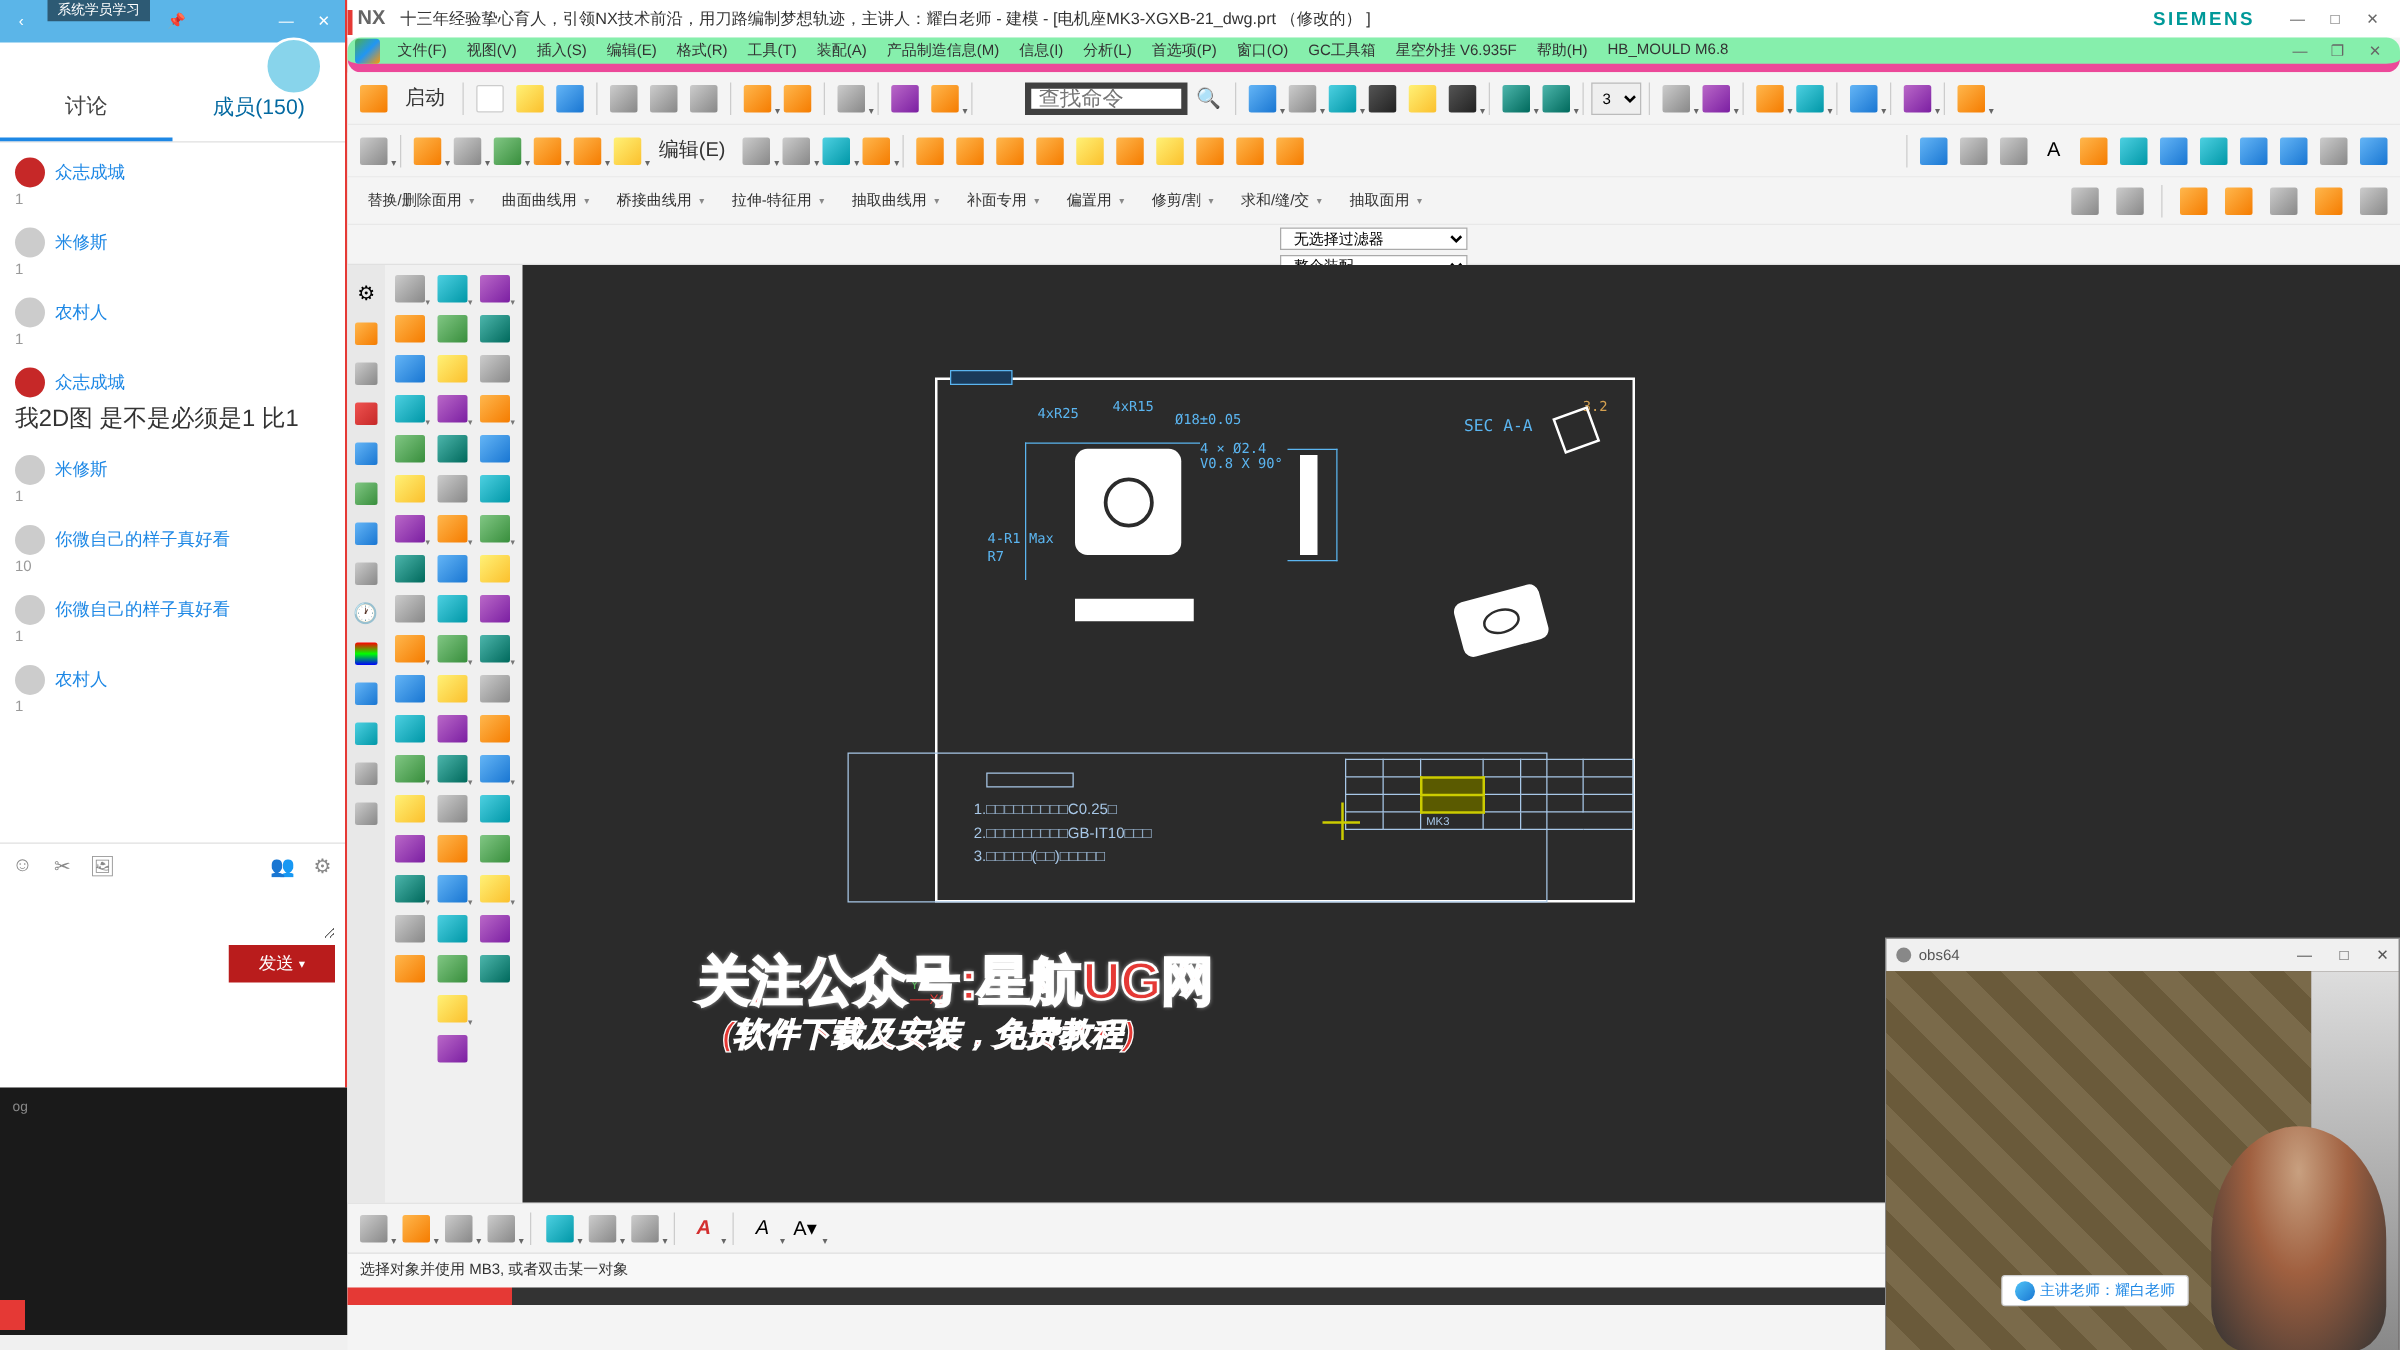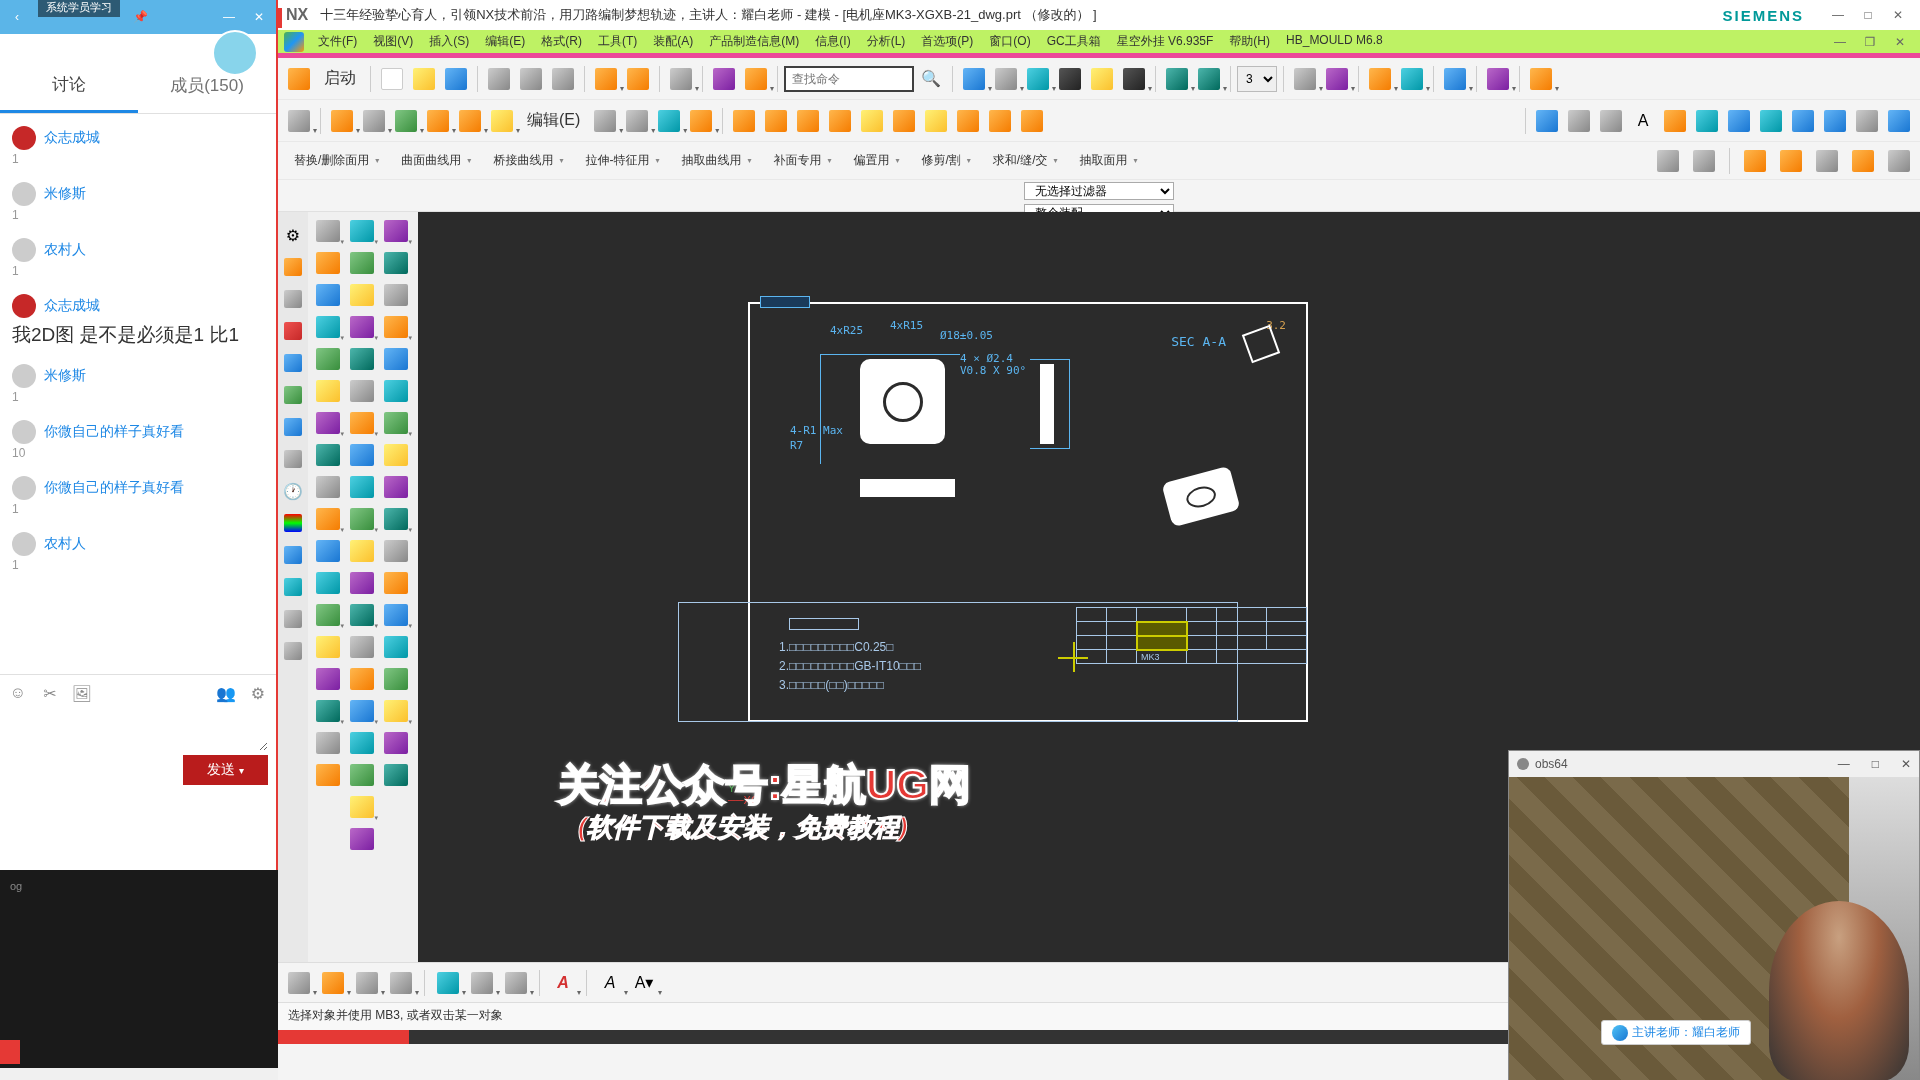--- a/index.html
+++ b/index.html
@@ -5,21 +5,21 @@
 * { margin: 0; padding: 0; box-sizing: border-box; font-family: "Microsoft YaHei", Arial, sans-serif; }
 body { width: 1920px; height: 1080px; overflow: hidden; background: #f0f0f0; position: relative; }
 
 
 .chat-panel { position: absolute; left: 0; top: 0; width: 278px; height: 870px; background: #fff; border-right: 2px solid #e53935; }
 .chat-topbar { height: 34px; background: #5bb5e8; display: flex; align-items: center; padding: 0 8px; gap: 12px; font-size: 12px; color: #444; }
 .chat-topbar .sys-label { background: rgba(0,0,0,0.5); color: #fff; padding: 2px 8px; font-size: 11px; position: relative; top: -10px; }
 .chat-topbar .icon-btn { width: 18px; height: 18px; display: inline-flex; align-items: center; justify-content: center; color: #fff; }
 .chat-avatar { position: absolute; right: 18px; top: 30px; width: 46px; height: 46px; border-radius: 50%; background: #88d4eb; border: 2px solid #fff; }
 .chat-tabs { display: flex; height: 56px; border-bottom: 1px solid #e0e0e0; margin-top: 24px; }
-.chat-tab { flex: 1; display: flex; align-items: center; justify-content: center; font-size: 17px; color: #737373; }
+.chat-tab { flex: 1; display: flex; align-items: center; justify-content: center; font-size: 17px; color: #0369a1; }
 .chat-tab.active { color: #444; border-bottom: 3px solid #1e88e5; font-weight: 500; }
 .chat-list { overflow-y: auto; height: 560px; padding: 4px 0; }
 .chat-item { padding: 8px 12px; }
 .chat-item-row { display: flex; align-items: center; gap: 8px; }
 .chat-item .avatar { width: 24px; height: 24px; border-radius: 50%; background: #ccc; flex-shrink: 0; }
 .chat-item .avatar.red { background: #c62828; }
 .chat-item .name { font-size: 14px; color: #1e88e5; }
 .chat-item .msg { font-size: 19px; color: #333; margin-top: 4px; }
 .chat-item .count { font-size: 12px; color: #999; margin-top: 2px; }
 .chat-input-bar { border-top: 1px solid #e0e0e0; padding: 8px; }
@@ -36,30 +36,30 @@
 
 .nx-window { position: absolute; left: 278px; top: 0; width: 1642px; height: 1080px; background: #f4f4f4; }
 .red-edge { position: absolute; left: 278px; top: 8px; width: 4px; height: 20px; background: #e53935; z-index: 5; }
 .nx-titlebar { height: 30px; background: #fff; display: flex; align-items: center; padding: 0 8px; font-size: 13px; }
 .nx-logo { color: #666; font-weight: bold; font-size: 16px; margin-right: 12px; }
 .nx-title { flex: 1; color: #333; font-size: 13px; }
 .siemens { color: #009999; font-weight: bold; letter-spacing: 2px; margin-right: 20px; font-size: 15px; }
 .win-btns { display: flex; gap: 2px; }
 .win-btn { width: 28px; height: 22px; display: flex; align-items: center; justify-content: center; color: #666; font-size: 12px; }
 
-.nx-menubar { height: 28px; background: #bef264; display: flex; align-items: center; padding: 0 6px; gap: 2px; font-size: 12px; border-bottom: 5px solid #ec4899; }
+.nx-menubar { height: 28px; background: #86efac; display: flex; align-items: center; padding: 0 6px; gap: 2px; font-size: 12px; border-bottom: 7px solid #ec4899; border-radius: 11px; }
 .menu-icon { width: 20px; height: 20px; background: linear-gradient(135deg,#4caf50,#2196f3,#ff9800); border-radius: 3px; margin-right: 4px; }
 .menu-item { padding: 4px 8px; color: #333; white-space: nowrap; }
 
 .nx-toolbar { height: 42px; background: #f4f4f4; display: flex; align-items: center; padding: 2px 6px; gap: 2px; border-bottom: 1px solid #e8e8e8; }
 .tb-btn { width: 30px; height: 30px; display: flex; align-items: center; justify-content: center; border: 1px solid transparent; position: relative; }
 .tb-btn.dd::after { content: "▾"; font-size: 8px; color: #666; position: absolute; right: -4px; bottom: 0; }
 .tb-sep { width: 1px; height: 26px; background: #ccc; margin: 0 4px; }
 .tb-icon { width: 22px; height: 22px; border-radius: 2px; }
-.tb-search { border: 2px solid #404040; height: 26px; width: 130px; padding: 0 6px; font-size: 12px; }
+.tb-search { border: 5px solid #404040; height: 26px; width: 130px; padding: 0 6px; font-size: 17px; margin-left: 36px; }
 .tb-combo { border: 1px solid #bbb; height: 26px; width: 40px; font-size: 12px; padding: 0 4px; }
 
 .nx-toolbar2 { height: 38px; background: #f4f4f4; display: flex; align-items: center; padding: 2px 6px; gap: 6px; border-bottom: 1px solid #e8e8e8; font-size: 12px; }
 .tb-text-btn { padding: 4px 10px; color: #333; display: flex; align-items: center; gap: 4px; }
 .tb-text-btn::after { content: "▾"; font-size: 8px; color: #888; margin-left: 2px; }
 
 .nx-filter-row { height: 32px; background: #f4f4f4; display: flex; align-items: center; padding: 2px 6px; gap: 4px; border-bottom: 1px solid #e0e0e0; flex-direction: column; }
 .filter-combo { border: 1px solid #aaa; height: 24px; font-size: 12px; padding: 0 6px; background: #fff; }
 .sm-btn { width: 24px; height: 24px; display: flex; align-items: center; justify-content: center; }
 

